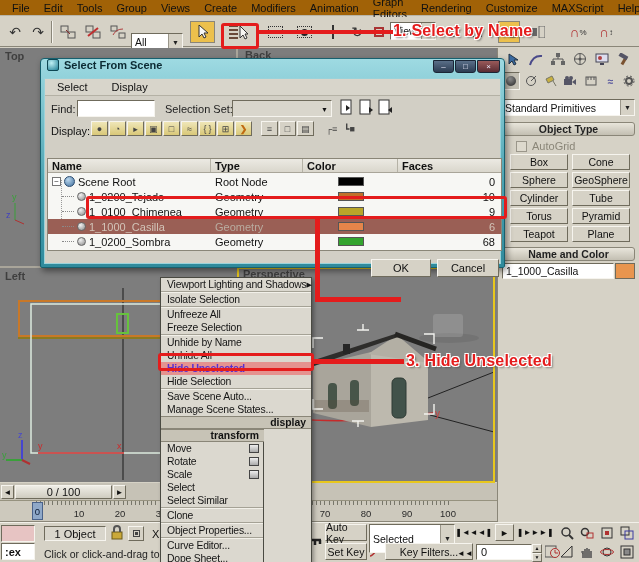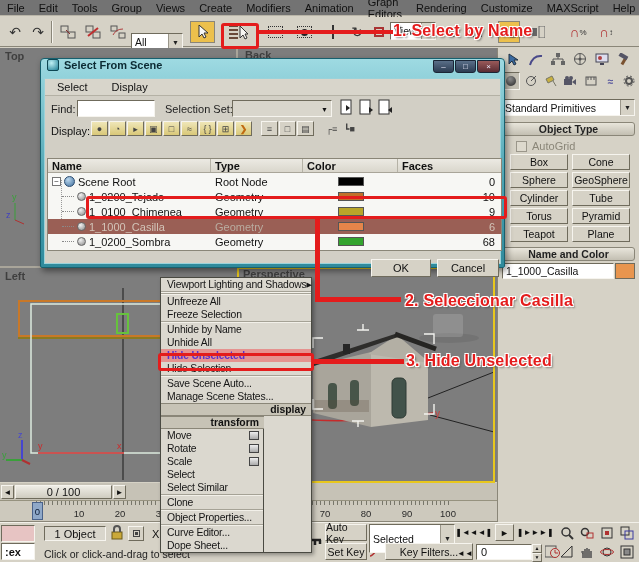--- a/index.html
+++ b/index.html
@@ -5,21 +5,21 @@
   *{box-sizing:border-box;margin:0;padding:0}
   html,body{width:639px;height:562px;overflow:hidden}
   body{font-family:"Liberation Sans",sans-serif;font-size:11px;color:#111;background:#d6d2c6}
   #screen{position:relative;width:639px;height:562px;overflow:hidden}
   .abs{position:absolute}
   .out{border:1px solid;border-color:#f6f4ee #6f6b5c #6f6b5c #f6f4ee;background:#d6d2c6}
   .in{border:1px solid;border-color:#6f6b5c #f6f4ee #f6f4ee #6f6b5c;background:#fff}
   .vp{background:#7d7d7d}
   .vplabel{color:#3f3f3f;font-weight:bold;font-size:11px}
   
-  #menubar{left:0;top:0;width:639px;height:16px;display:flex;align-items:center;background:#737373;border-bottom:1px solid #b9b5a8}
+  #menubar{left:0;top:0;width:639px;height:16px;display:flex;align-items:center;padding-left:5px;background:#a16207;border-bottom:1px solid #b9b5a8}
   #menubar span{padding:1px 7px;cursor:default}
   
   #toolbar{left:0;top:17px;width:639px;height:30px;background:#d6d2c6;border-bottom:1px solid #8a8678}
   .tbtn{position:absolute;top:4px;height:22px;width:22px;display:flex;align-items:center;justify-content:center;font-size:14px;color:#333}
   .tbtn svg{display:block}
   .dd{position:absolute;background:#fff;border:1px solid;border-color:#6f6b5c #f6f4ee #f6f4ee #6f6b5c;font-size:10.5px;display:flex;align-items:center;padding-left:3px}
   .dd .arw{position:absolute;right:0;top:0;bottom:0;width:14px;background:#d6d2c6;border-left:1px solid #9a968a;display:flex;align-items:center;justify-content:center;font-size:7px;color:#222}
   .sep{position:absolute;top:4px;width:2px;height:22px;border-left:1px solid #8a8678;border-right:1px solid #f6f4ee}
   
   .ybord{border:2px solid #e8c71d}
@@ -490,20 +490,21 @@
         </svg>
       </div>
   </div>
 
   <div id="quad" class="abs z9">
     <div class="mi">
         <span>Viewport Lighting and Shadows</span>
         <span class="sub">▶</span>
       </div>
     <div class="msep"></div>
+    <div class="mi">Isolate Selection</div>
     <div class="msep"></div>
     <div class="mi">Unfreeze All</div>
     <div class="mi">Freeze Selection</div>
     <div class="msep"></div>
     <div class="mi">Unhide by Name</div>
     <div class="mi">Unhide All</div>
     <div class="mi hl">Hide Unselected</div>
     <div class="mi">Hide Selection</div>
     <div class="msep"></div>
     <div class="mi">Save Scene Auto...</div>
@@ -667,19 +668,18 @@
     </div>
   </div>
 
   <div class="anno-box" style="left:221px;top:23px;width:38px;height:26px"></div>
   <div class="anno-line" style="left:259px;top:30px;width:134px;height:4px"></div>
   <div class="anno-text" style="left:393px;top:22px">1. Select by Name</div>
 
   <div class="anno-box" style="left:86px;top:196px;width:421px;height:23px"></div>
   <div class="anno-line" style="left:315px;top:219px;width:5px;height:82px"></div>
   <div class="anno-line" style="left:315px;top:297px;width:86px;height:5px"></div>
-  <div class="anno-text" style="left:405px;top:292px">2. Seleccionar Casilla</div>
 
   <div class="anno-box" style="left:158px;top:353px;width:156px;height:18px"></div>
   <div class="anno-line" style="left:314px;top:359px;width:90px;height:5px"></div>
   <div class="anno-text" style="left:406px;top:352px">3. Hide Unselected</div>
 
 </div>
 
 </body></html>

